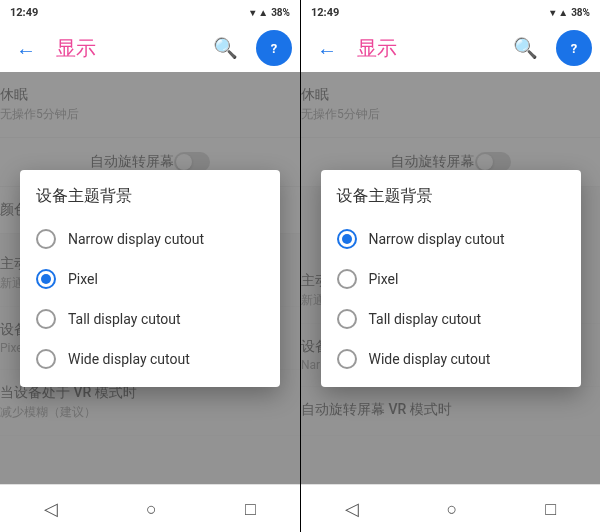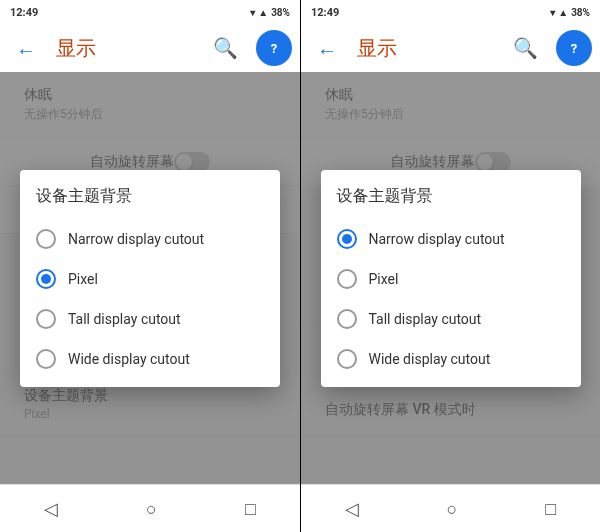--- a/index.html
+++ b/index.html
@@ -49,21 +49,21 @@
       background: #fff;
       display: flex;
       align-items: center;
       padding: 0 8px;
       gap: 12px;
     }
 
     .top-bar-title {
       flex: 1;
       font-size: 20px;
-      color: #c2410c;
+      color: #ec4899;
       font-weight: 400;
     }
 
     .top-bar-icon {
       color: #1a73e8;
       font-size: 20px;
       cursor: pointer;
       width: 36px;
       height: 36px;
       display: flex;
@@ -82,21 +82,21 @@
       overflow: hidden;
       position: relative;
     }
 
     .settings-list {
       background: #fff;
       padding: 0;
     }
 
     .settings-item {
-      padding: 14px 24px;
+      padding: 14px 0;
       border-bottom: 1px solid #f0f0f0;
     }
 
     .settings-item-title {
       font-size: 14px;
       color: #333;
       font-weight: 500;
     }
 
     .settings-item-sub {
@@ -278,20 +278,24 @@
 
     <div class="settings-list blurred-bg" style="position:absolute;bottom:48px;width:100%;background:#f5f5f5;">
       <div class="settings-item">
         <div class="settings-item-title">主动显示</div>
         <div class="settings-item-sub">新通知</div>
       </div>
       <div class="settings-item">
         <div class="settings-item-title">设备主题背景</div>
         <div class="settings-item-sub">Pixel</div>
       </div>
+      <div class="settings-item">
+        <div class="settings-item-title">当设备处于 VR 模式时</div>
+        <div class="settings-item-sub">减少模糊（建议）</div>
+      </div>
     </div>
   </div>
 
   <div class="nav-bar">
     <span class="nav-icon">◁</span>
     <span class="nav-icon">○</span>
     <span class="nav-icon">□</span>
   </div>
 </div>
 

